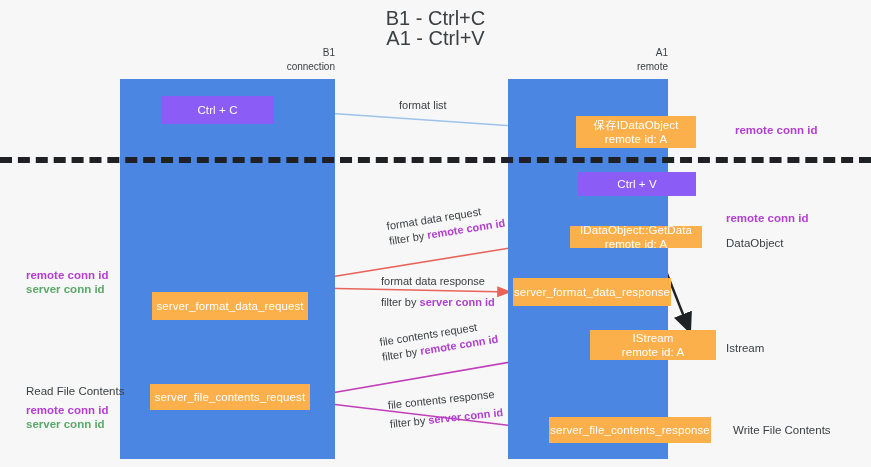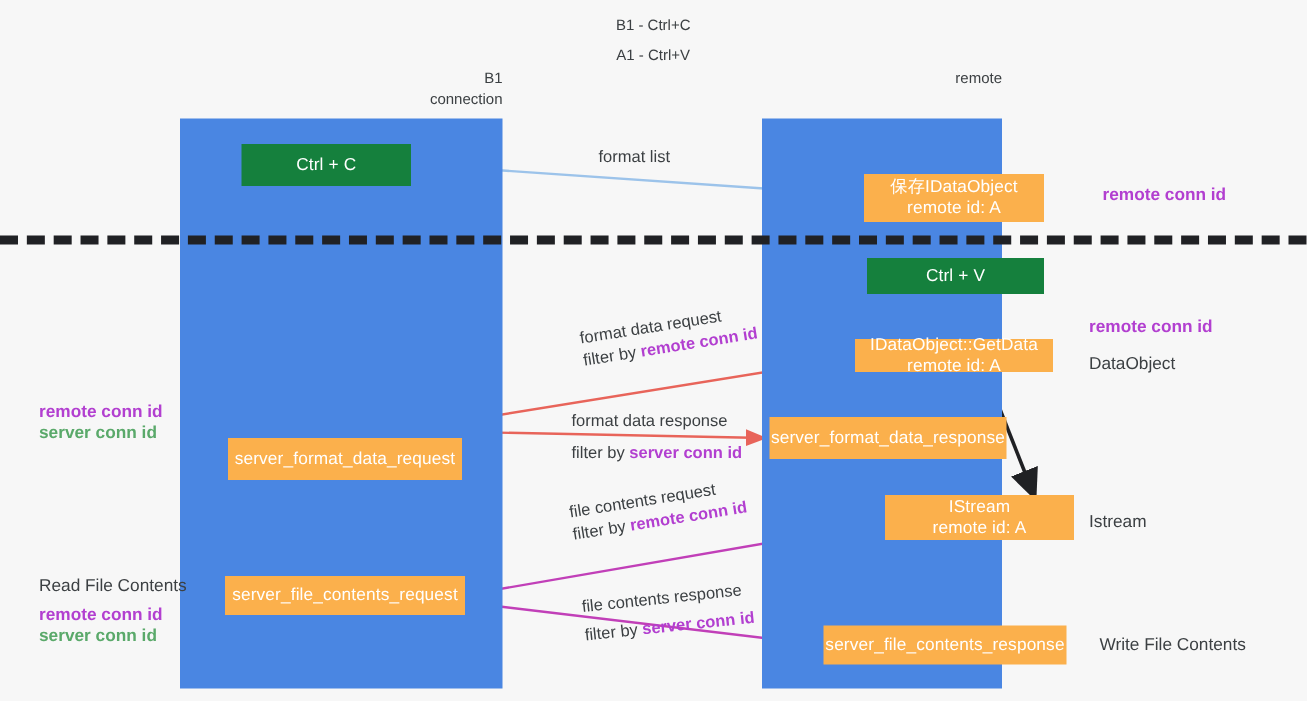--- a/index.html
+++ b/index.html
@@ -25,21 +25,21 @@
     position: absolute;
     background: #4a86e2;
   }
   #band-b1 { left: 120px; top: 79px; width: 215px; height: 380px; }
   #band-a1 { left: 508px; top: 79px; width: 160px; height: 380px; }
 
   .title-block {
     position: absolute;
     left: 0; right: 0; top: 8px;
     text-align: center;
-    font-size: 10px;
+    font-size: 20px;
     line-height: 20px;
     color: #3c4043;
   }
   .col-head {
     position: absolute;
     text-align: right;
     font-size: 10px;
     line-height: 14px;
     color: #3c4043;
   }
@@ -52,21 +52,21 @@
     display: flex;
     flex-direction: column;
     align-items: center;
     justify-content: center;
     text-align: center;
     color: #ffffff;
     font-size: 11.5px;
     line-height: 14px;
     letter-spacing: 0.1px;
   }
-  .node.green { background: #15803d; }
+  .node.green { background: #8b5cf6; }
   .node.orange { background: #fbb04c; }
 
   .side-label {
     position: absolute;
     font-size: 11.5px;
     line-height: 15px;
     white-space: nowrap;
   }
   .side-label.plain { color: #3c4043; }
   .k-remote { color: #b23fd0; font-weight: bold; }
@@ -132,20 +132,21 @@
 <div class="title-block">
   <div>B1 - Ctrl+C</div>
   <div>A1 - Ctrl+V</div>
 </div>
 
 <div class="col-head" id="head-b1">
   <div>B1</div>
   <div>connection</div>
 </div>
 <div class="col-head" id="head-a1">
+  <div>A1</div>
   <div>remote</div>
 </div>
 
 <div class="dash-divider"></div>
 
 <div class="node green" style="left:161px; top:96px; width:113px; height:28px;">
   <div>Ctrl + C</div>
 </div>
 
 <div class="node orange" style="left:576px; top:116px; width:120px; height:32px;">

